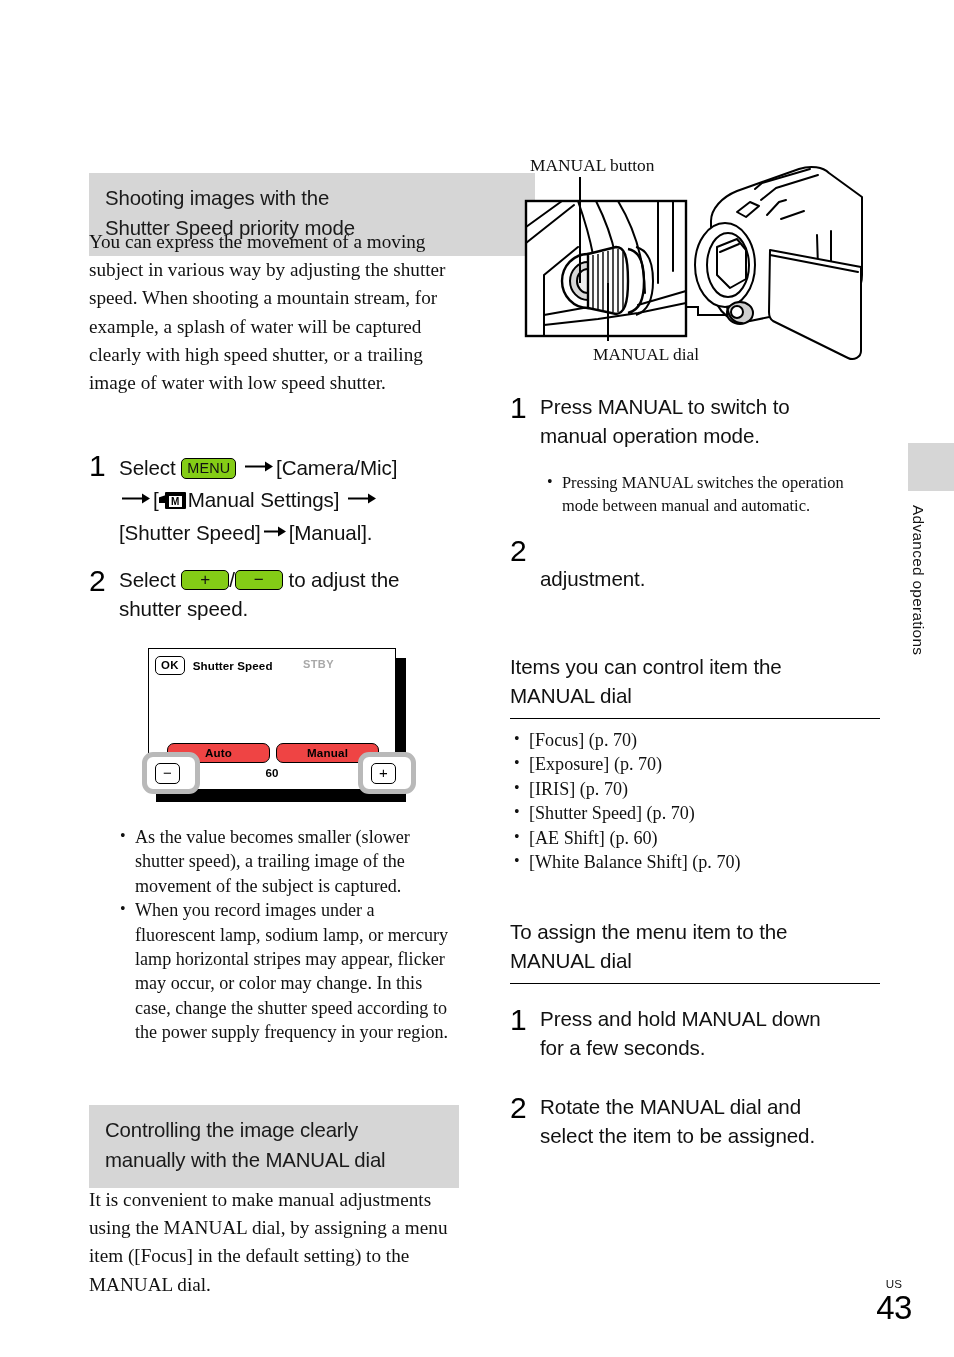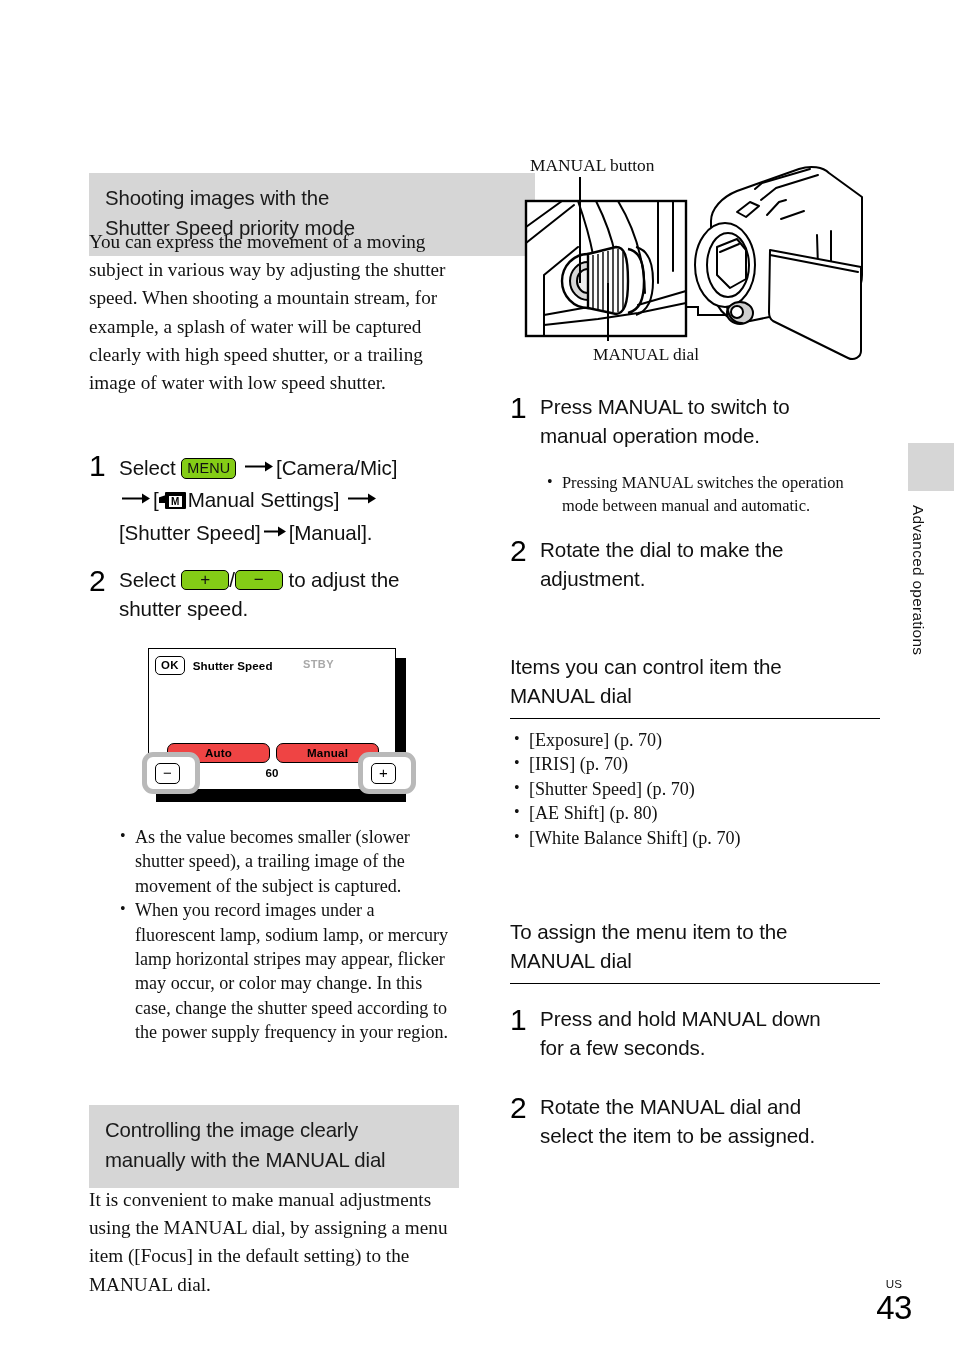--- a/index.html
+++ b/index.html
@@ -490,35 +490,36 @@
     </div>
   </div>
 
   <div class="bullets small" style="left:545px; top:472px; width:338px;">
     <div class="bi">Pressing MANUAL switches the operation mode between manual and automatic.</div>
   </div>
 
   <div class="step" style="left:510px; top:535px; width:390px;">
     <div class="num">2</div>
     <div class="txt">
-      <span>Rotate the dial to make the</span><br>
+      <br>
       <span>adjustment.</span>
     </div>
   </div>
 
   <div class="sub-head" style="left:510px; top:652px; width:370px;">
     <div class="line">Items you can control item the</div>
     <div class="line">MANUAL dial</div>
   </div>
 
   <div class="bullets" style="left:512px; top:728px; width:370px;">
+    <div class="bi">[Focus] (p. 70)</div>
     <div class="bi">[Exposure] (p. 70)</div>
     <div class="bi">[IRIS] (p. 70)</div>
     <div class="bi">[Shutter Speed] (p. 70)</div>
-    <div class="bi">[AE Shift] (p. 80)</div>
+    <div class="bi">[AE Shift] (p. 60)</div>
     <div class="bi">[White Balance Shift] (p. 70)</div>
   </div>
 
   <div class="sub-head" style="left:510px; top:917px; width:370px;">
     <div class="line">To assign the menu item to the</div>
     <div class="line">MANUAL dial</div>
   </div>
 
   <div class="step" style="left:510px; top:1004px; width:390px;">
     <div class="num">1</div>

